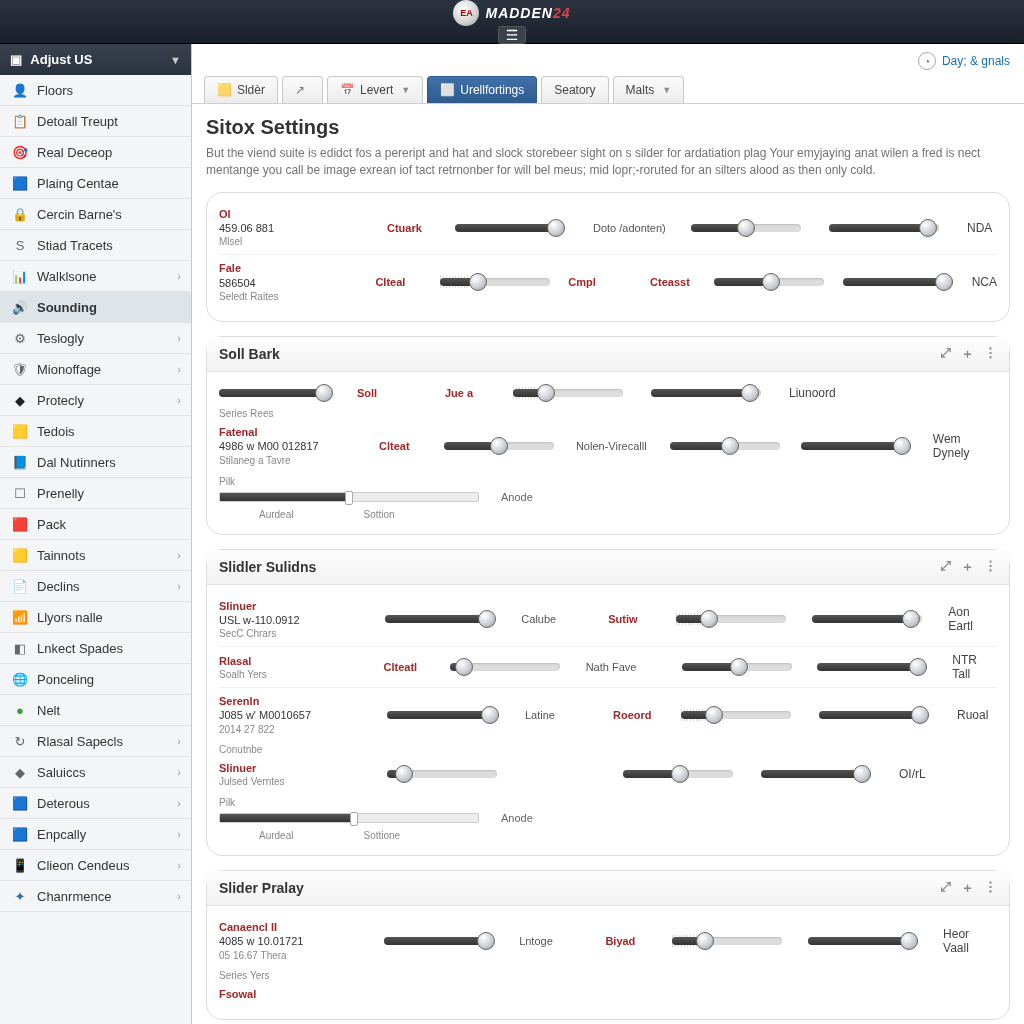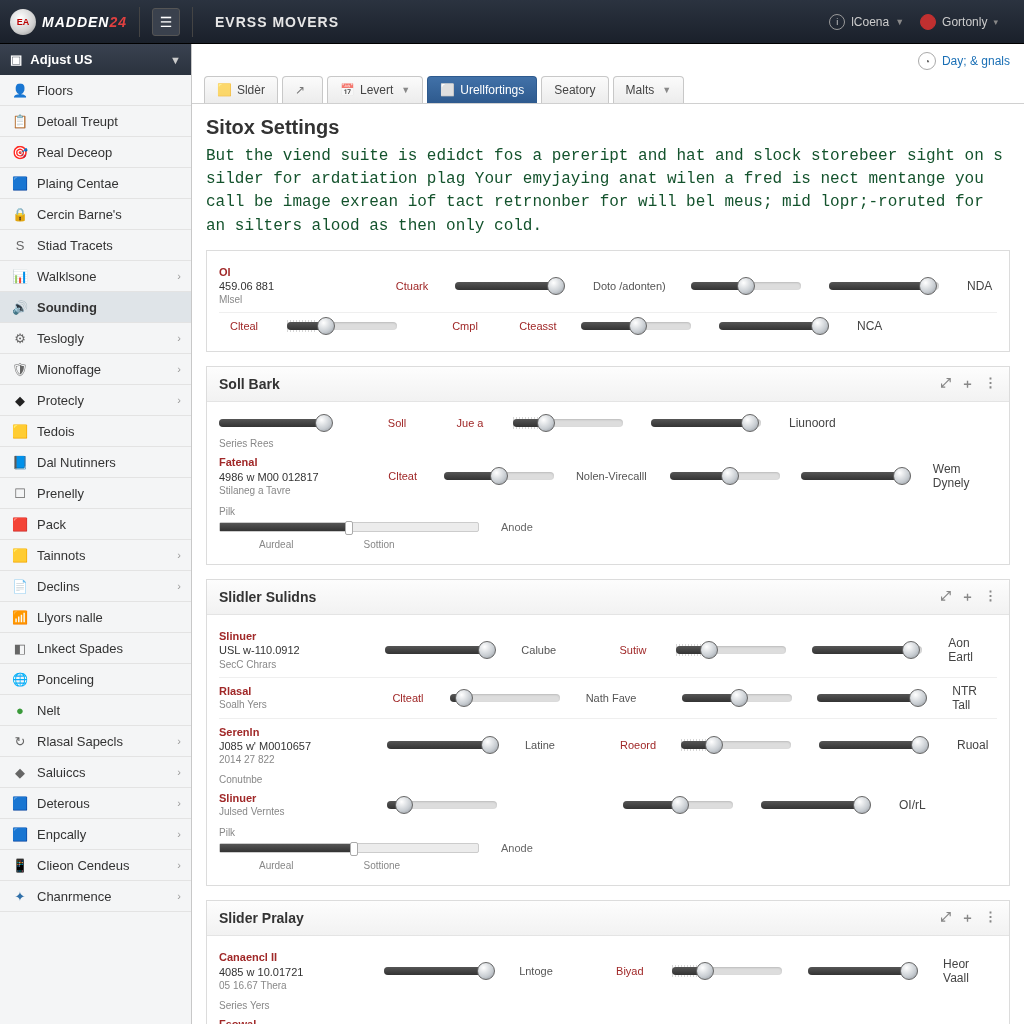--- a/index.html
+++ b/index.html
@@ -1,19 +1,19 @@
 <!DOCTYPE html>
 <html><head>
 <meta charset="utf-8">
 <style>
 * { margin: 0; padding: 0; box-sizing: border-box; font-family: Arial, Helvetica, sans-serif; }
 body { width: 1024px; height: 1024px; background: #e8e8e8; overflow: hidden; }
 
 
-.topbar { height: 44px; background: linear-gradient(#2b3340, #1a202a); display: flex; align-items: center; padding: 0 10px; color: #fff; border-bottom: 1px solid #000; }
+.topbar { height: 44px; background: linear-gradient(#2b3340, #1a202a); display: flex; align-items: center; padding: 0 10px; color: #fff; border-bottom: 1px solid #000; flex-direction: column; }
 .logo { display: flex; align-items: center; gap: 6px; }
 .logo-badge { width: 26px; height: 26px; border-radius: 50%; background: radial-gradient(circle at 40% 35%, #fff, #d0d0d0 60%, #888); display: flex; align-items: center; justify-content: center; font-size: 9px; font-weight: bold; color: #b00; }
 .logo-text { font-weight: bold; font-style: italic; letter-spacing: 1px; font-size: 14px; }
 .logo-text .num { color: #e04040; }
 .top-sep { width: 1px; height: 30px; background: #444; margin: 0 12px; }
 .top-icon-btn { width: 28px; height: 28px; background: #3a414d; border: 1px solid #555; border-radius: 3px; display: flex; align-items: center; justify-content: center; font-size: 14px; cursor: pointer; }
 .top-title { margin-left: 10px; font-weight: bold; letter-spacing: 1px; font-size: 14px; color: #e6e6e6; }
 .top-spacer { flex: 1; }
 .top-user { display: flex; align-items: center; gap: 6px; font-size: 12px; color: #ccc; margin-right: 16px; cursor: pointer; }
 .top-user .circ { width: 16px; height: 16px; border-radius: 50%; border: 1px solid #999; display: flex; align-items: center; justify-content: center; font-size: 9px; }
@@ -42,37 +42,37 @@
 .tabs { display: flex; gap: 4px; padding: 6px 12px 0; border-bottom: 1px solid #d0d0d0; }
 .tab { padding: 6px 12px; background: linear-gradient(#fbfbfb, #ececec); border: 1px solid #c8c8c8; border-bottom: none; border-radius: 4px 4px 0 0; font-size: 12px; color: #444; display: flex; align-items: center; gap: 5px; cursor: pointer; }
 .tab.active { background: linear-gradient(#4171a8, #2e5a8e); color: #fff; border-color: #2e5a8e; }
 .tab .ticon { font-size: 12px; opacity: .7; }
 .tab.active .ticon { opacity: 1; }
 .tab .tchev { font-size: 9px; color: #888; margin-left: 3px; }
 
 
 .content { padding: 12px 14px 40px; }
 .page-title { font-size: 20px; font-weight: bold; color: #333; margin-bottom: 6px; }
-.page-desc { font-size: 16px; color: #14532d; line-height: 1.45; margin-bottom: 12px; font-family: Liberation Mono, monospace; }
-
-.section { border: 1px solid #dcdcdc; border-radius: 0; margin-bottom: 14px; background: #fff; }
+.page-desc { font-size: 12px; color: #737373; line-height: 1.45; margin-bottom: 12px; }
+
+.section { border: 1px solid #dcdcdc; border-radius: 16px; margin-bottom: 14px; background: #fff; }
 .section-head { padding: 8px 12px; font-weight: bold; font-size: 14px; color: #333; border-bottom: 1px solid #e4e4e4; background: linear-gradient(#fdfdfd, #f2f2f2); border-radius: 4px 4px 0 0; display: flex; align-items: center; }
 .section-head .actions { margin-left: auto; display: flex; gap: 10px; color: #888; font-size: 13px; }
 .section-head .actions span { cursor: pointer; }
 .section-body { padding: 8px 12px 12px; }
 
 .row { display: flex; align-items: center; gap: 18px; padding: 6px 0; }
 .row + .row { border-top: 1px solid #efefef; }
 .cell-left { width: 150px; font-size: 11px; line-height: 1.3; }
 .cell-left .lbl { color: #a02828; font-weight: bold; font-size: 11px; }
 .cell-left .val { color: #333; font-size: 11px; }
 .cell-left .sub { color: #888; font-size: 10px; }
 .slider-wrap { width: 120px; display: flex; align-items: center; }
 .mid-lbl { width: 80px; font-size: 11px; color: #555; }
-.mid-lbl.red { color: #a02828; font-weight: normal; text-align: center; }
+.mid-lbl.red { color: #a02828; font-weight: bold; }
 .end-lbl { font-size: 12px; color: #444; }
 
 
 .slider { position: relative; width: 110px; height: 8px; background: #ddd; border-radius: 4px; box-shadow: inset 0 1px 2px rgba(0,0,0,.15); }
 .slider .fill { position: absolute; left: 0; top: 0; height: 100%; background: linear-gradient(#555, #333); border-radius: 4px; }
 .slider .knob { position: absolute; top: -5px; width: 18px; height: 18px; border-radius: 50%; background: radial-gradient(circle at 35% 30%, #fff, #c7ccd1 60%, #8a8f96); border: 1px solid #666; margin-left: -9px; cursor: pointer; }
 .slider .ticks { position: absolute; left: 0; top: -2px; width: 30px; height: 12px; background: repeating-linear-gradient(90deg, #999 0 1px, transparent 1px 3px); opacity: .4; }
 
 .progress { position: relative; width: 260px; height: 10px; background: #ececec; border: 1px solid #ccc; border-radius: 2px; }
 .progress .pfill { position: absolute; left: 0; top: 0; height: 100%; background: linear-gradient(#555, #333); }
@@ -317,20 +317,25 @@
                 </div>
                 <div class="slider-wrap">
                   <div class="slider">
                     <div class="fill" style="width:90%"></div>
                     <div class="knob" style="left:90%"></div>
                   </div>
                 </div>
                 <div class="end-lbl">NDA</div>
               </div>
               <div class="row">
+                <div class="cell-left">
+                  <div class="lbl">Fale</div>
+                  <div class="val">586504</div>
+                  <div class="sub">Seledt Raites</div>
+                </div>
                 <div class="mid-lbl red" style="width:50px">Clteal</div>
                 <div class="slider-wrap">
                   <div class="slider">
                     <div class="ticks"></div>
                     <div class="fill" style="width:35%"></div>
                     <div class="knob" style="left:35%"></div>
                   </div>
                 </div>
                 <div class="mid-lbl red">Cmpl</div>
                 <div class="mid-lbl red" style="width:50px;margin-left:-10px">Cteasst</div>

